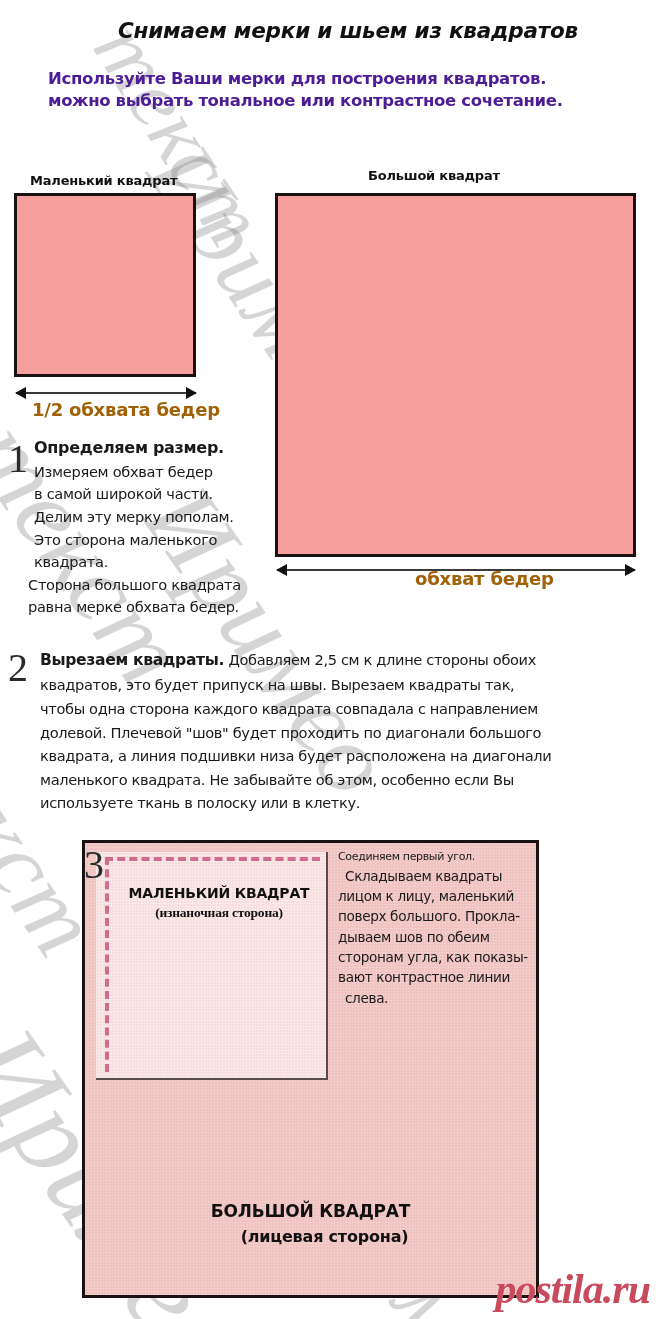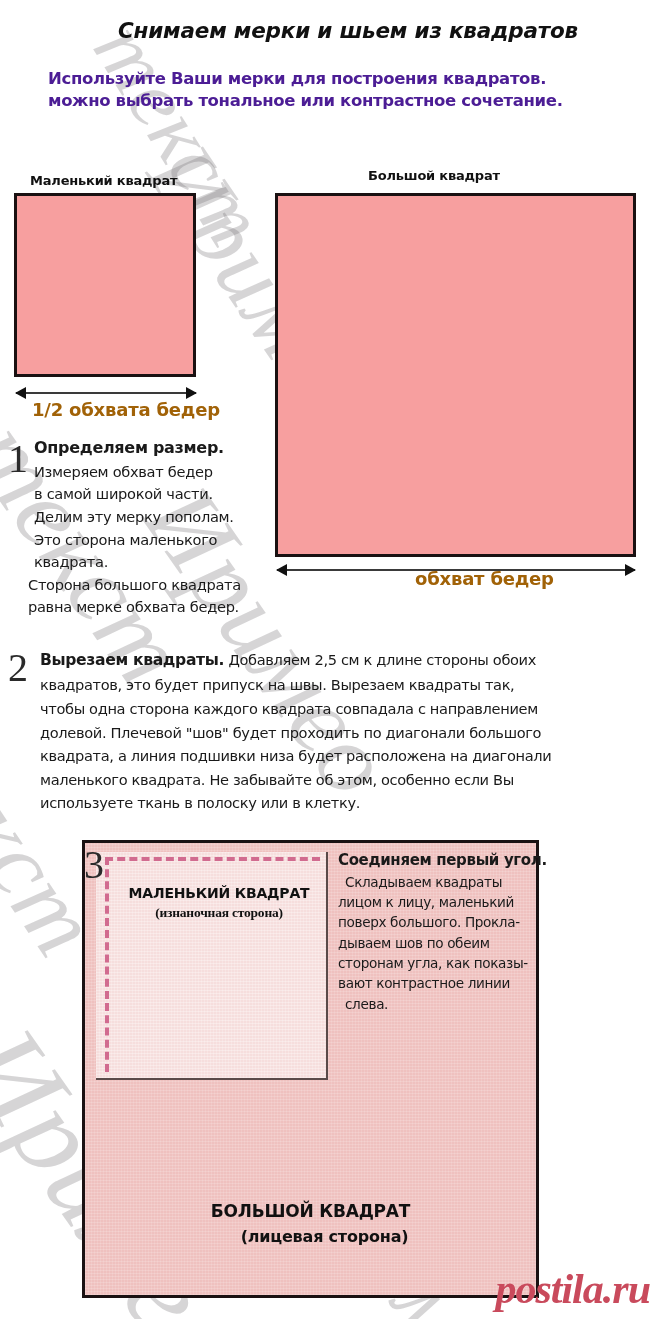--- a/index.html
+++ b/index.html
@@ -261,21 +261,21 @@
     left: 253px;
     top: 6px;
     width: 198px;
     z-index: 6;
     font-family: "DejaVu Sans", sans-serif;
     font-size: 13.6px;
     color: #1a1a1a;
     line-height: 1.50;
     letter-spacing: -0.35px;
   }
-  #step3 .hd { font-weight: bold; font-size: 15px; }
+  #step3 .hd { font-weight: normal; font-size: 11px; }
   #step3 .ln { white-space: nowrap; }
   #step3 .ln.i { padding-left: 7px; }
 
   #bottom-big-label {
     position: absolute;
     left: 0; right: 0;
     top: 356px;
     text-align: center;
     font-family: "DejaVu Sans", sans-serif;
     font-weight: bold;

